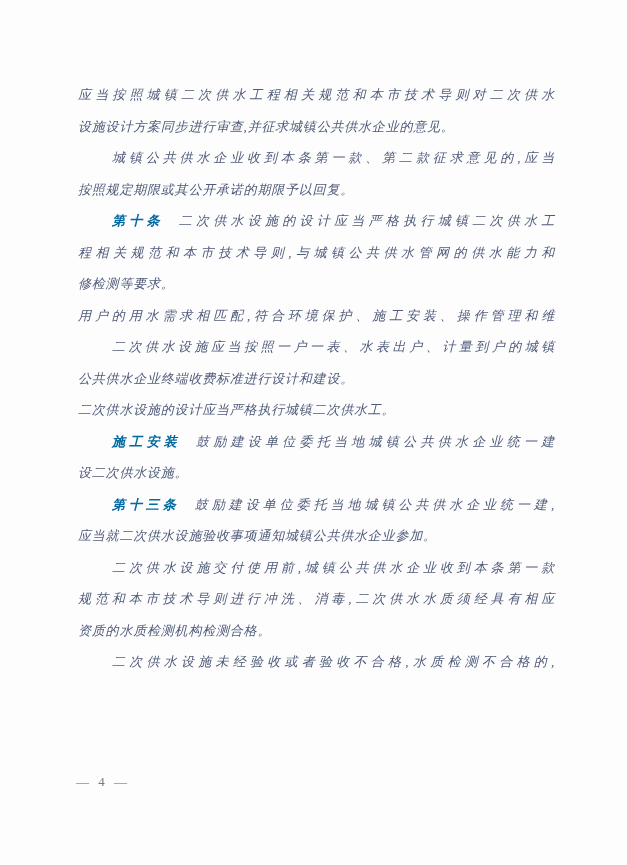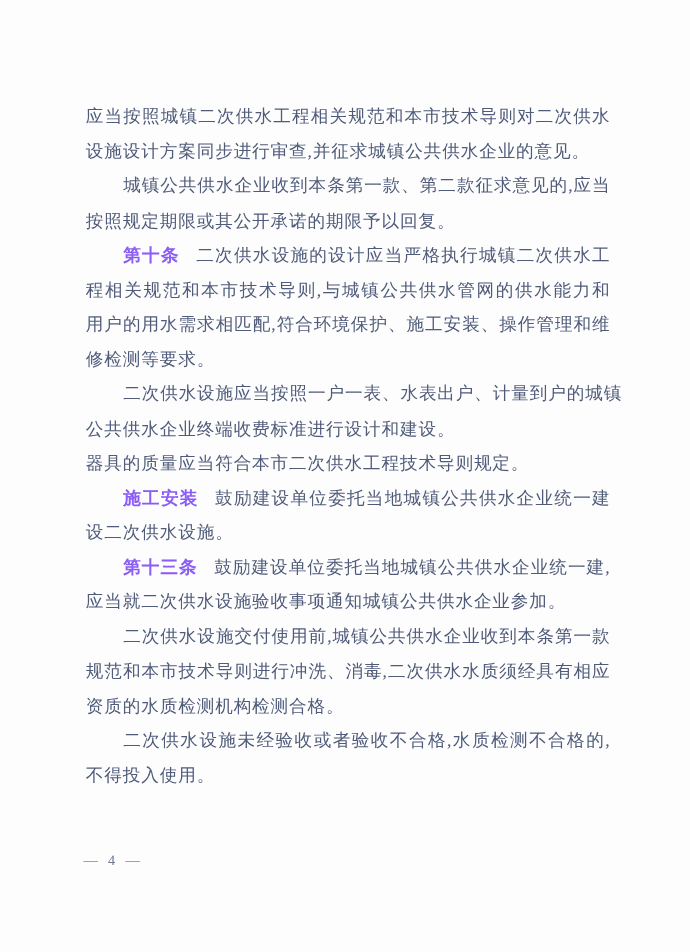--- a/index.html
+++ b/index.html
@@ -9,40 +9,41 @@
     font-family:"Liberation Serif","DejaVu Serif",serif;
   }
   .page{
     position:relative;
     width:627px;height:865px;
     background:#fdfdfe;
     overflow:hidden;
   }
   .text-block{
     position:absolute;
-    left:78px;top:91px;
+    left:78px;top:79px;
     width:477px;
     color:#4f5b79;
-    font-size:16px;
+    font-size:13px;
     letter-spacing:0.8px;
     line-height:31.5px;
+    font-style:italic;
   }
   .para{margin:0;padding:0;}
   .line{
     min-height:31.5px;
     white-space:nowrap;
     overflow:visible;
   }
   .just{text-align:justify;text-align-last:justify;}
   .end{text-align:right;text-align-last:left;}
   .ind{padding-left:34px;}
   .tight{letter-spacing:-1.1px;}
   .term{
     font-weight:bold;
-    color:#8b5cf6;
+    color:#0369a1;
     margin-right:15px;
   }
   .pageno{
     position:absolute;
     left:76px;top:772px;
     font-size:13px;
     letter-spacing:3px;
     color:#707a8e;
     line-height:20px;
   }
@@ -59,51 +60,50 @@
     </section>
 
     <section class="para">
       <div class="line just ind">城镇公共供水企业收到本条第一款、第二款征求意见的,应当</div>
       <div class="line end">按照规定期限或其公开承诺的期限予以回复。</div>
     </section>
 
     <section class="para">
       <div class="line just ind"><span class="term">第十条</span><span>二次供水设施的设计应当严格执行城镇二次供水工</span></div>
       <div class="line just">程相关规范和本市技术导则,与城镇公共供水管网的供水能力和</div>
+      <div class="line end">修检测等要求。</div>
       <div class="line just">用户的用水需求相匹配,符合环境保护、施工安装、操作管理和维</div>
-      <div class="line end">修检测等要求。</div>
     </section>
 
     <section class="para">
       <div class="line just ind">二次供水设施应当按照一户一表、水表出户、计量到户的城镇</div>
       <div class="line end">公共供水企业终端收费标准进行设计和建设。</div>
     </section>
 
 
     <section class="para">
-      <div class="line end">器具的质量应当符合本市二次供水工程技术导则规定。</div>
+      <div class="line end">二次供水设施的设计应当严格执行城镇二次供水工。</div>
     </section>
 
     <section class="para">
       <div class="line just ind"><span class="term">施工安装</span><span>鼓励建设单位委托当地城镇公共供水企业统一建</span></div>
       <div class="line end">设二次供水设施。</div>
     </section>
 
     <section class="para">
       <div class="line just ind"><span class="term">第十三条</span><span>鼓励建设单位委托当地城镇公共供水企业统一建,</span></div>
       <div class="line end">应当就二次供水设施验收事项通知城镇公共供水企业参加。</div>
     </section>
 
     <section class="para">
       <div class="line just ind">二次供水设施交付使用前,城镇公共供水企业收到本条第一款</div>
       <div class="line just">规范和本市技术导则进行冲洗、消毒,二次供水水质须经具有相应</div>
       <div class="line end">资质的水质检测机构检测合格。</div>
     </section>
 
     <section class="para">
       <div class="line just ind">二次供水设施未经验收或者验收不合格,水质检测不合格的,</div>
-      <div class="line end">不得投入使用。</div>
     </section>
 
   </main>
 
   <footer class="pageno">— 4 —</footer>
 </div>
 
 </body></html>

